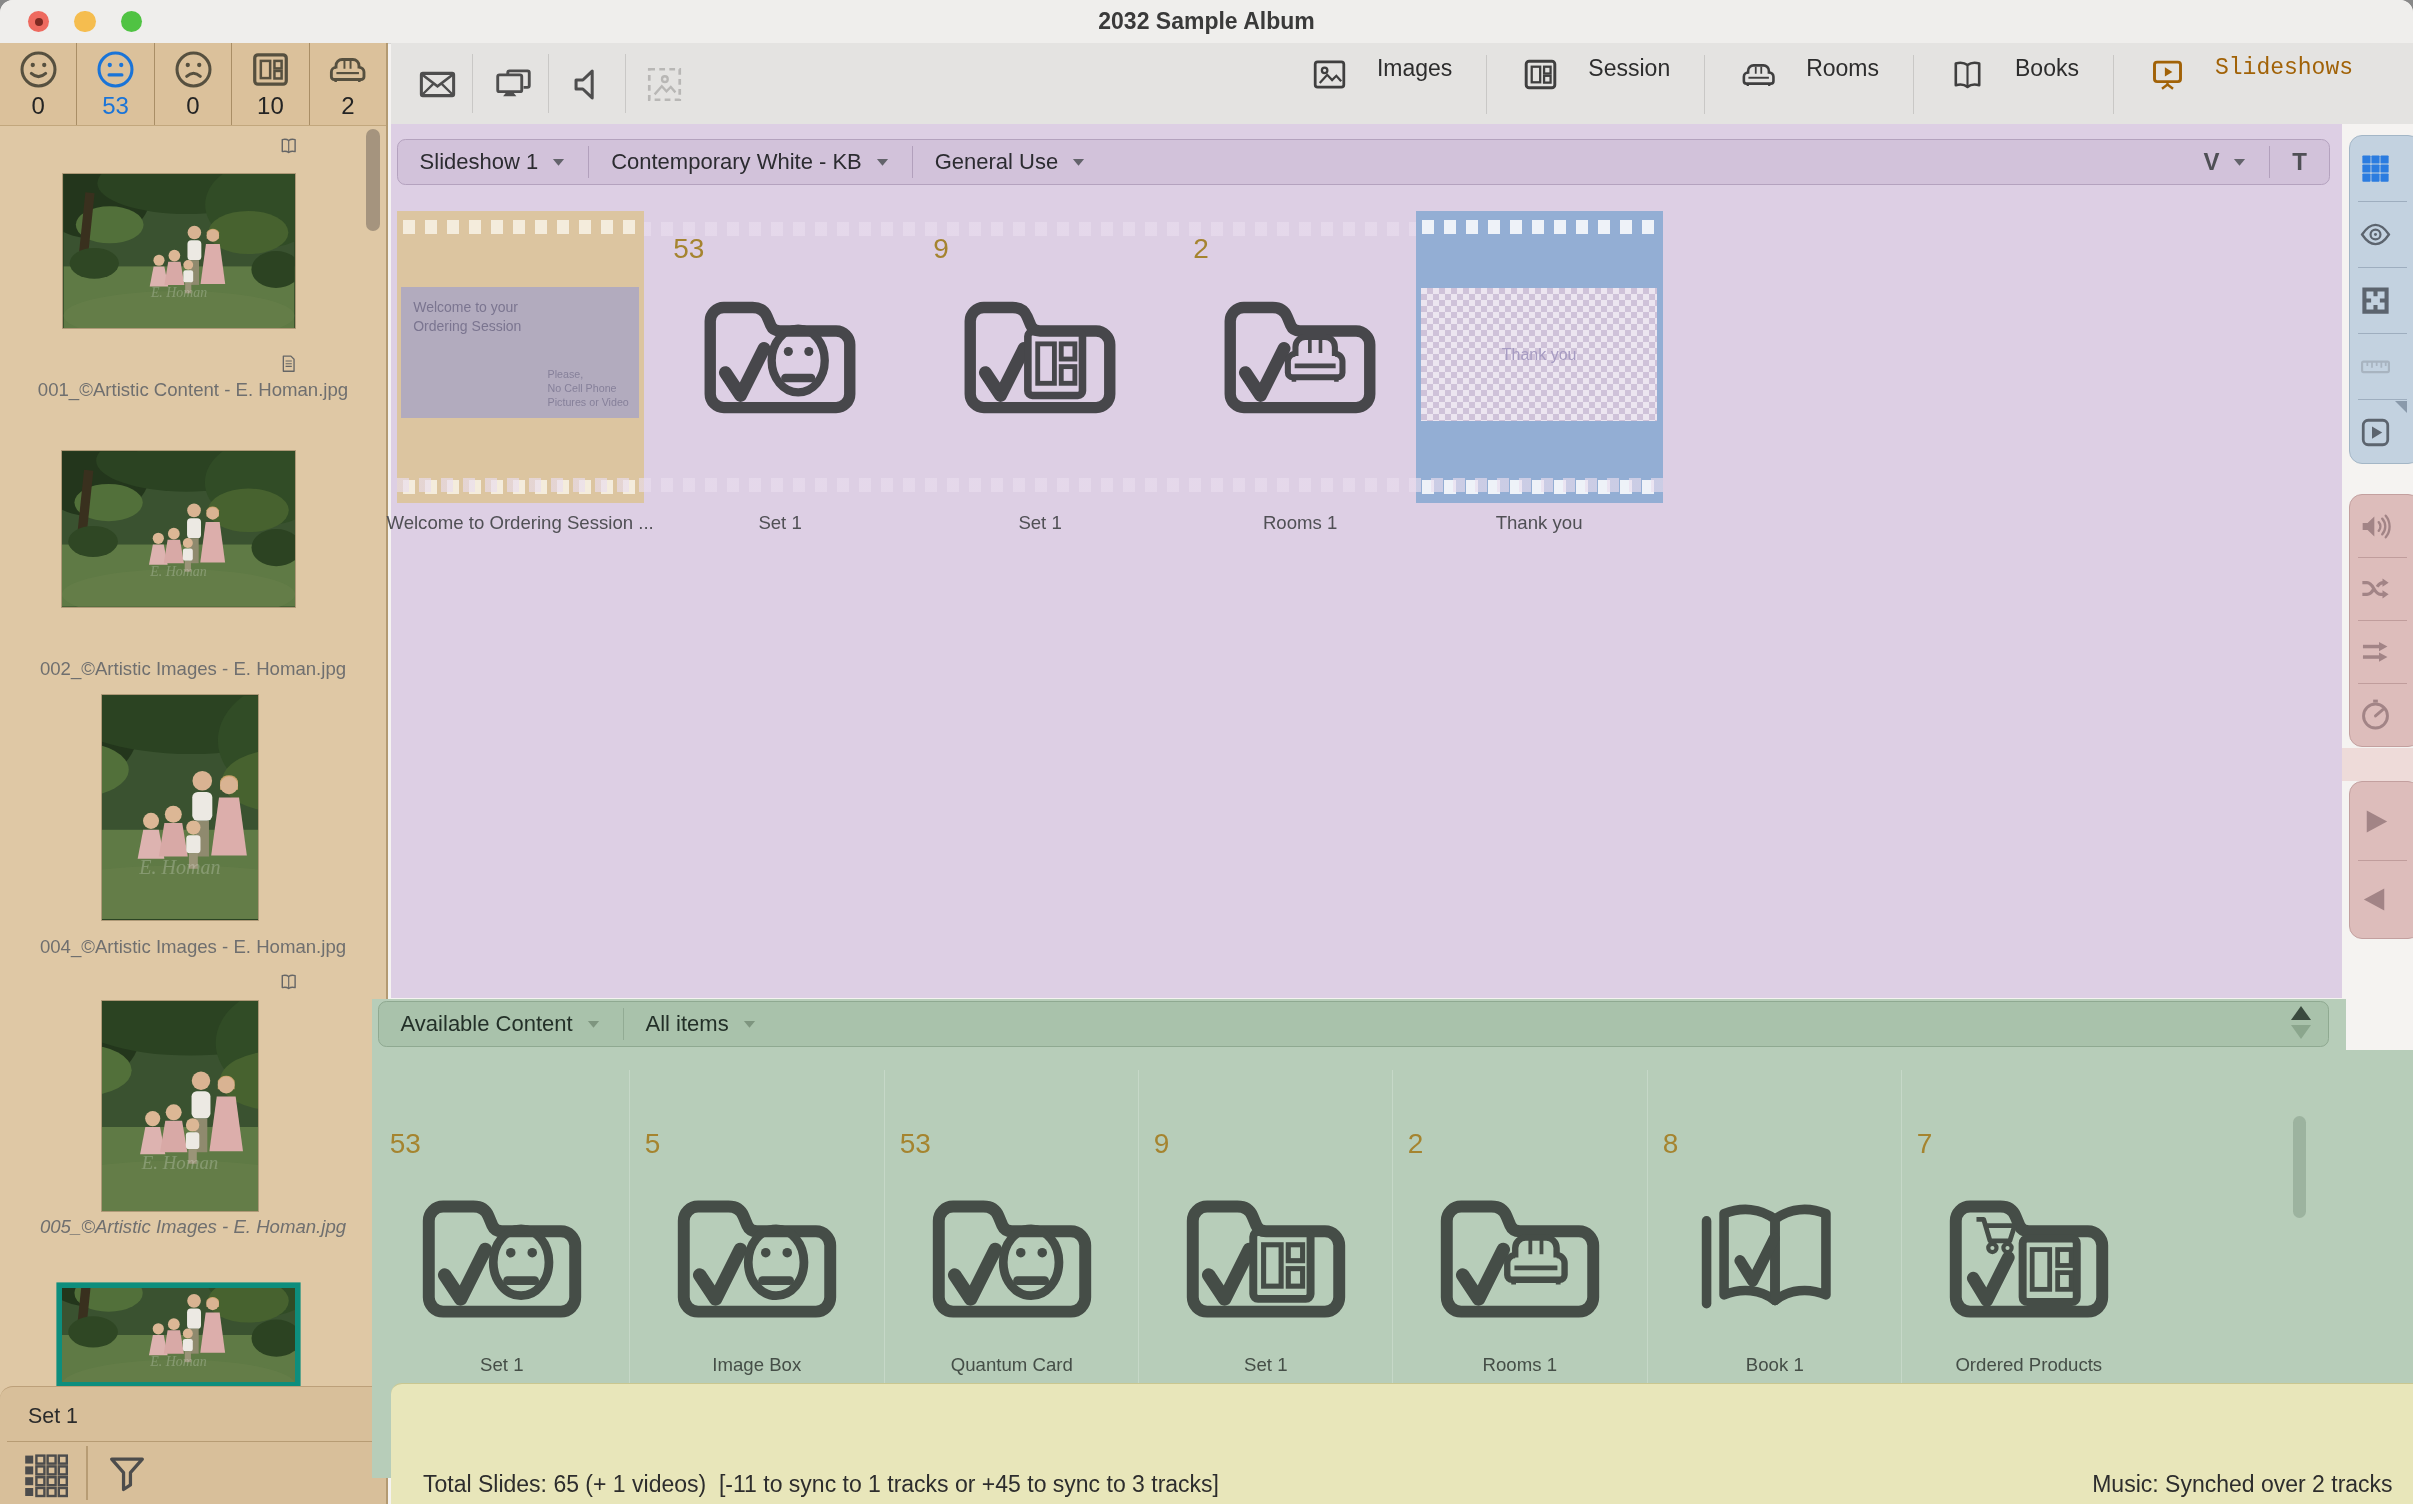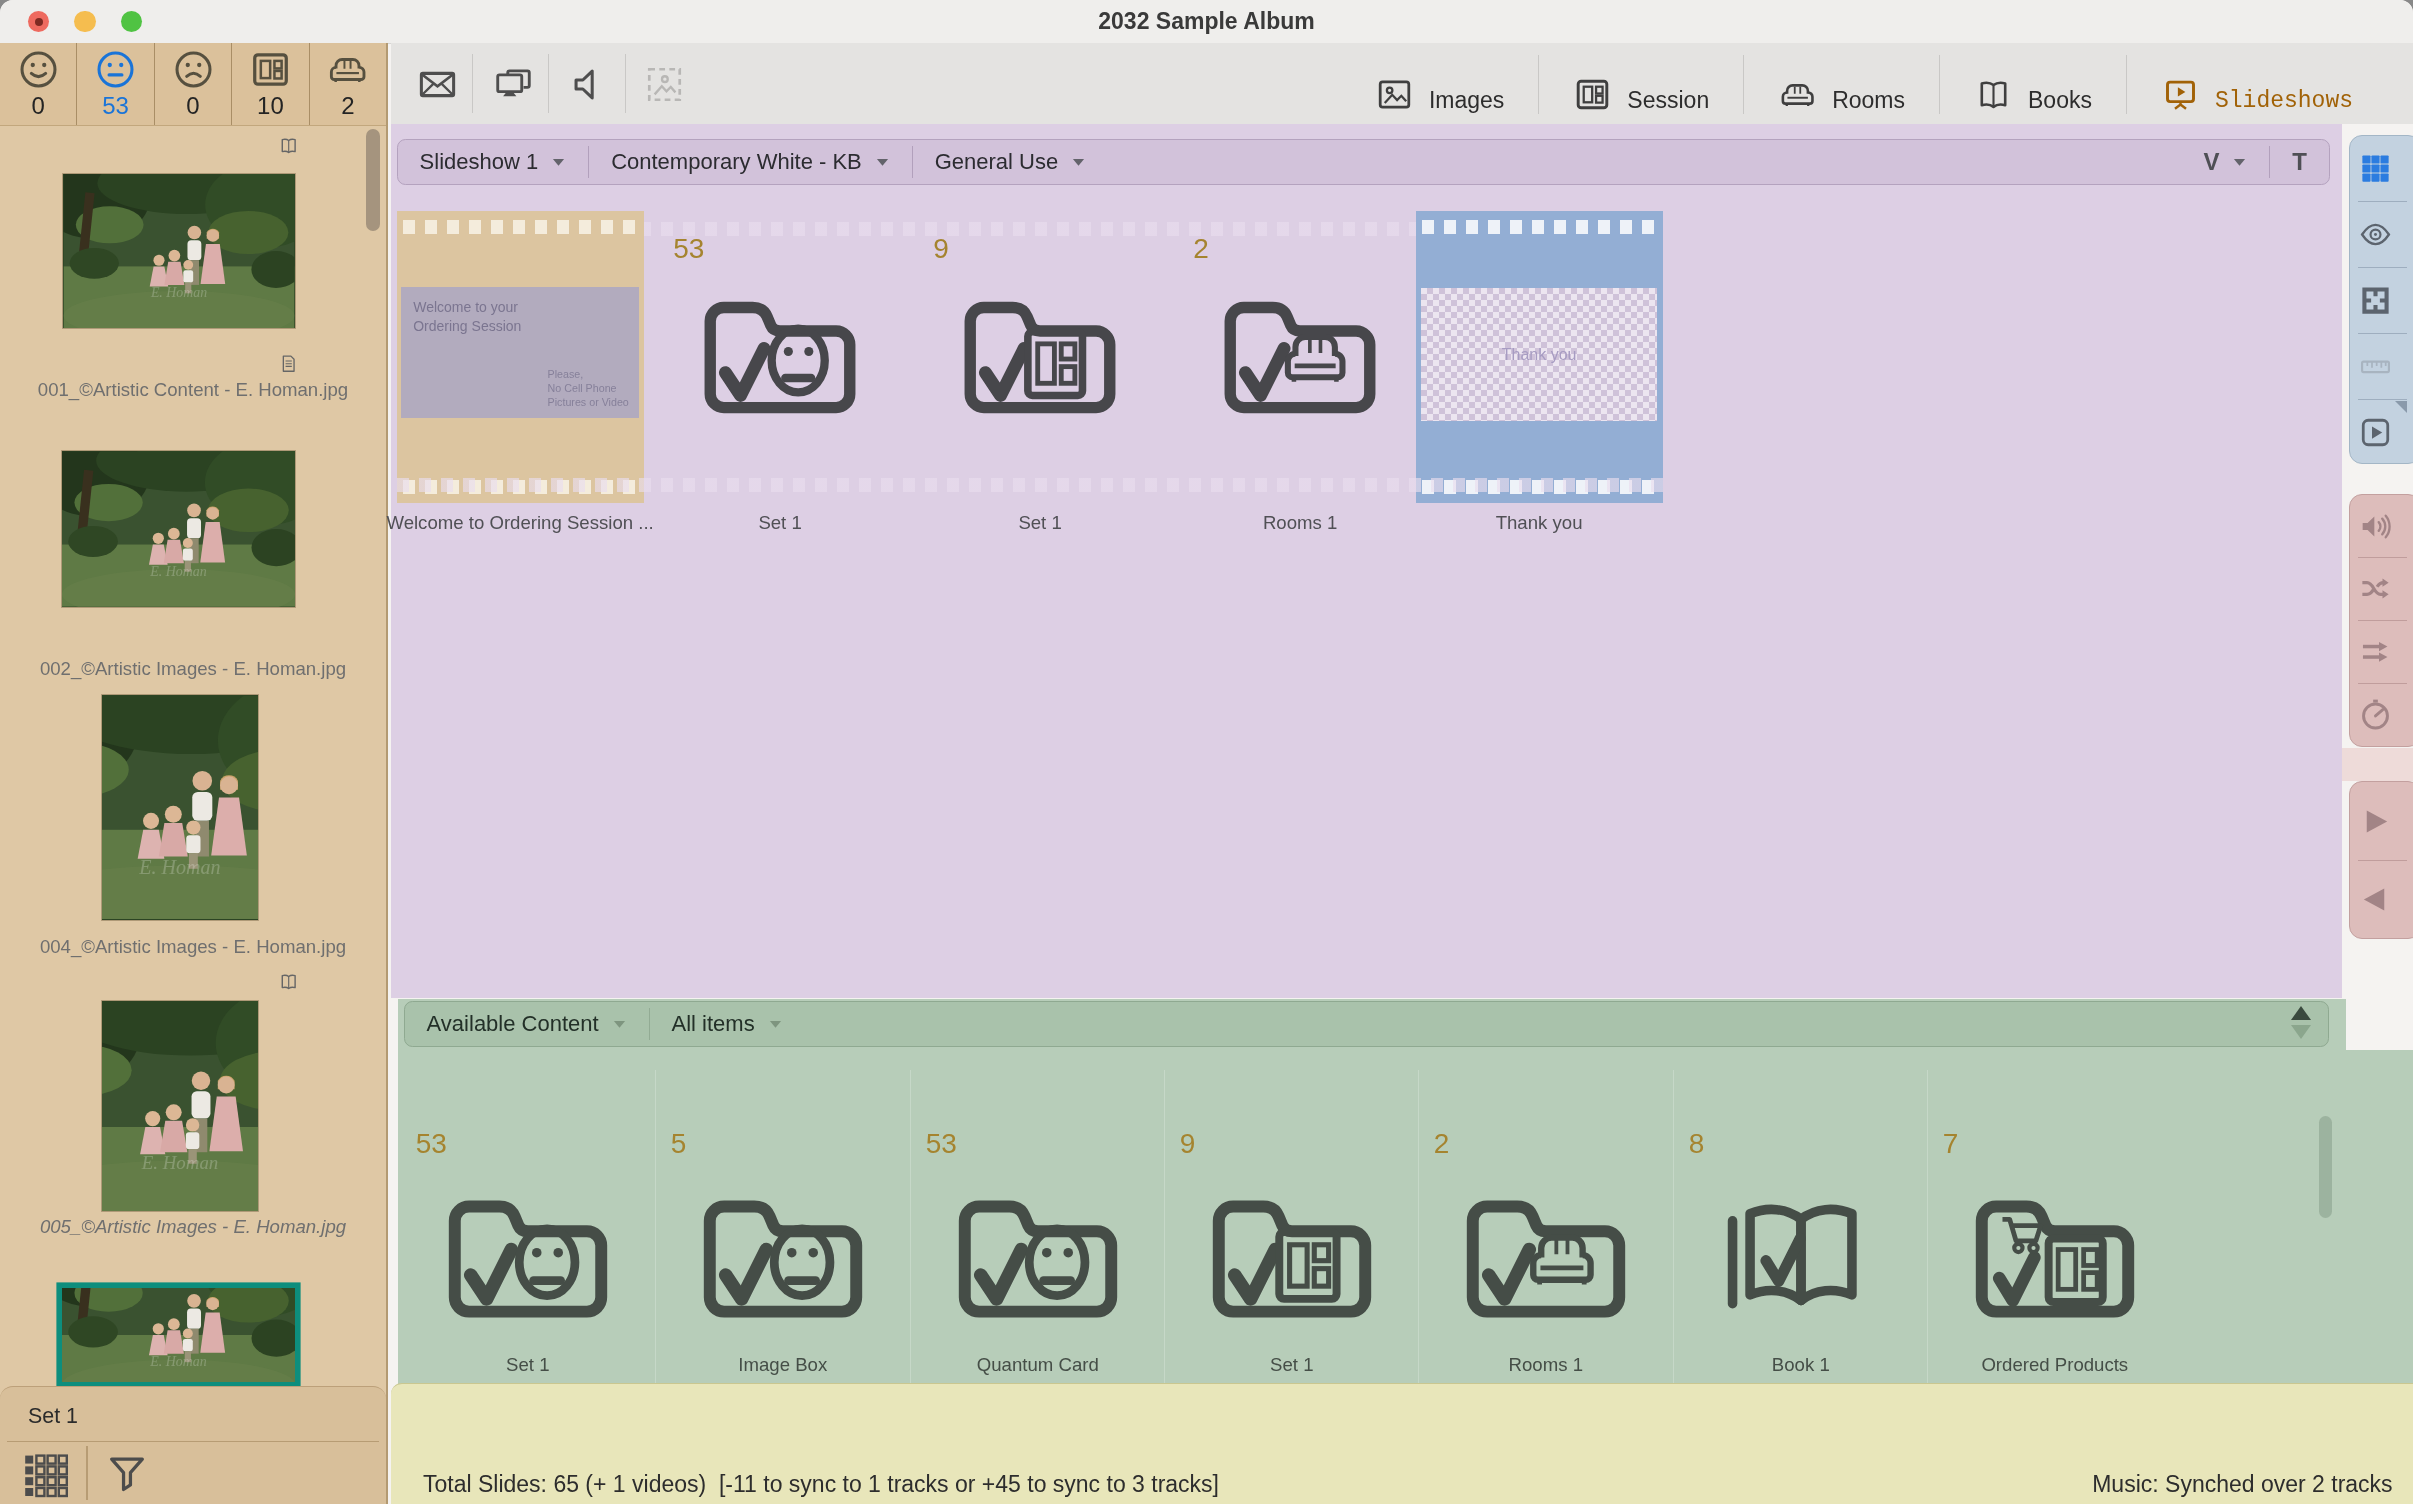--- a/index.html
+++ b/index.html
@@ -37,21 +37,21 @@
   .sb-footer .rule{position:absolute;left:7.4px;right:7.4px;top:54px;height:0.9px;background:#b79c74;}
   .sb-tool{position:absolute;top:63px;width:48px;height:48px;color:#4c4c4c;}
   .sb-sep{position:absolute;left:86px;top:59px;width:1.9px;height:54px;background:#b79c74;}
 
   
   .toolbar{position:absolute;left:391px;top:43px;right:0;height:82px;background:#e4e3e1;border-bottom:0.9px solid #cfcecc;}
   .tbic{position:absolute;top:19.5px;width:43px;height:43px;color:#4e4e4e;}
   .tbic.disabled{color:#b8b7b5;}
   .tb-sep{position:absolute;top:11px;width:0.9px;height:59px;background:#c9c8c6;}
   .navgroup{position:absolute;right:26px;top:0;height:82px;display:flex;align-items:center;}
-  .navitem{display:flex;align-items:flex-end;gap:15px;padding:0 34px;height:59px;}
+  .navitem{display:flex;align-items:flex-start;gap:28px;padding:0 34px;height:59px;}
   .navitem + .navitem{border-left:0.9px solid #c9c8c6;}
   .navic{width:39px;height:39px;color:#3f3f3f;}
   .navlabel{font-size:23px;color:#2d2d2d;}
   .navitem.active .navic,.navitem.active .navlabel{color:#a16207;font-family:Liberation Mono, monospace;}
 
   
   .show-area{position:absolute;left:391px;top:124px;width:1952px;height:874px;background:#ddcfe4;}
   .show-bar{position:absolute;left:5.6px;right:13px;top:15px;height:46px;background:#d2c2da;border:0.9px solid #b4a2be;border-radius:8.4px;display:flex;align-items:center;box-sizing:border-box;}
   .dd{display:flex;align-items:center;gap:13px;padding:0 22px;font-size:22px;color:#2c2c31;height:100%;}
   .chev{width:15px;height:10.2px;color:#63636b;}
@@ -76,21 +76,21 @@
   .sp-b{bottom:9.3px;}
   .tile-welcome .sp{background:repeating-linear-gradient(90deg,#f4ecdc 0 12px,transparent 12px 22px);}
   .tile-thanks .sp{background:repeating-linear-gradient(90deg,#eef2f8 0 12px,transparent 12px 22px);}
   .w-box{position:absolute;left:4.6px;right:4.6px;top:26%;height:45%;background:#b2abbe;}
   .w-t1{position:absolute;top:11px;left:12px;font-size:14px;line-height:1.35;color:#7b7590;white-space:pre-line;}
   .w-t2{position:absolute;bottom:8.4px;right:10.2px;font-size:10.7px;line-height:1.3;color:#86809a;text-align:left;white-space:pre-line;}
   .t-band{position:absolute;left:5.6px;right:5.6px;top:26.5%;height:45.5%;background-image:conic-gradient(#cfc2d9 25%,#ece5f0 0 50%,#cfc2d9 0 75%,#ece5f0 0);background-size:12px 12px;display:flex;align-items:center;justify-content:center;}
   .t-text{font-size:16px;color:#a79cc2;}
 
   
-  .avail-area{position:absolute;left:398px;top:999px;right:0;height:479px;background:#b7cdb9;}
+  .avail-area{position:absolute;left:372px;top:999px;right:0;height:479px;background:#b7cdb9;}
   .avail-patch{position:absolute;right:0;top:0;width:67px;height:51px;background:#f5f3f1;}
   .avail-bar{position:absolute;left:5.6px;right:84px;top:1.9px;height:46px;background:#a9c2ab;border:0.9px solid #8fa991;border-radius:8.4px;display:flex;align-items:center;box-sizing:border-box;}
   .avail-bar .dd{color:#233028;}
   .avail-bar .chev{color:#7e957f;}
   .avail-bar .bar-sep{background:#92ab94;}
   .scrollbtns{position:absolute;right:16.7px;top:4.6px;display:flex;flex-direction:column;gap:4.6px;align-items:center;}
   .tri-up{width:0;height:0;border-left:10.2px solid transparent;border-right:10.2px solid transparent;border-bottom:14px solid #3a4a3e;}
   .tri-dn{width:0;height:0;border-left:10.2px solid transparent;border-right:10.2px solid transparent;border-top:14px solid #8ba68d;}
   .avail-row{position:absolute;left:2.8px;top:71px;height:316px;width:1780px;}
   .gslot{position:absolute;top:0;width:254px;height:316px;border-left:0.9px solid rgba(255,255,255,.22);}

